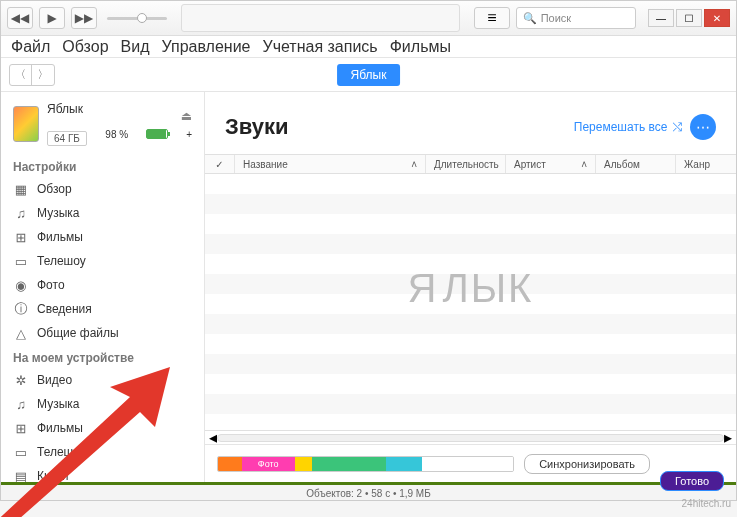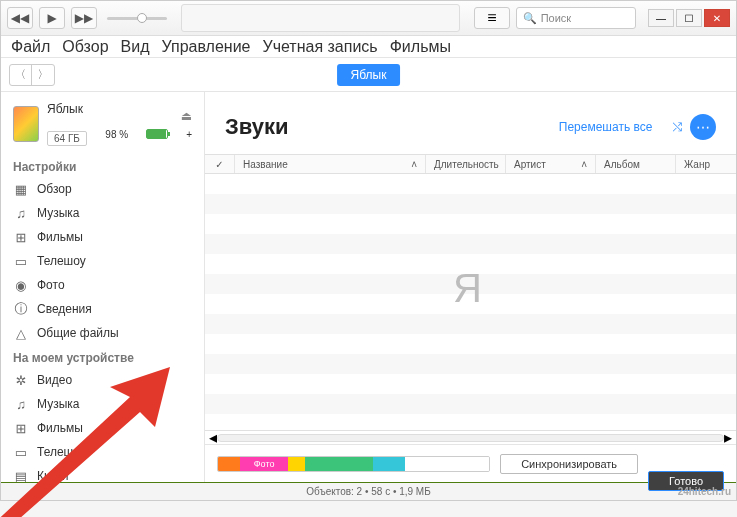--- a/index.html
+++ b/index.html
@@ -35,43 +35,43 @@
 .batt { display: flex; align-items: center; gap: 18px; font-size: 10px; color: #333; }
 .batt-icon { width: 22px; height: 10px; border: 1px solid #4caf50; border-radius: 2px; position: relative; }
 .batt-icon::after { content: ''; position: absolute; right: -3px; top: 2px; width: 2px; height: 4px; background: #4caf50; }
 .batt-fill { width: 96%; height: 100%; background: #4caf50; }
 .shead { padding: 6px 12px 3px; font-size: 12px; color: #777; font-weight: bold; }
 .sitem { display: flex; align-items: center; gap: 8px; padding: 4px 12px; color: #333; cursor: default; }
 .sitem .ic { width: 16px; height: 16px; display: flex; align-items: center; justify-content: center; color: #666; font-size: 13px; }
 .main { flex: 1; display: flex; flex-direction: column; position: relative; }
 .mhead { padding: 22px 20px 14px; display: flex; align-items: flex-start; justify-content: space-between; }
 .mtitle { font-size: 22px; font-weight: bold; color: #222; }
-.shuffle { color: #2d8cff; font-size: 12px; display: flex; align-items: center; gap: 20px; }
+.shuffle { color: #2d8cff; font-size: 12px; display: flex; align-items: center; gap: 5px; }
 .more { width: 26px; height: 26px; background: #2d8cff; border-radius: 50%; color: #fff; display: flex; align-items: center; justify-content: center; font-size: 14px; margin-left: 8px; }
 .cols { display: flex; border-top: 1px solid #e0e0e0; border-bottom: 1px solid #e0e0e0; height: 20px; align-items: center; font-size: 10px; color: #555; background: #fafafa; }
 .col { padding: 0 8px; border-right: 1px solid #e5e5e5; height: 100%; display: flex; align-items: center; gap: 4px; }
 .listarea { flex: 1; position: relative; background: repeating-linear-gradient(#fff 0 20px, #f7f7f7 20px 40px); }
 .wm { position: absolute; top: 50%; left: 50%; transform: translate(-50%,-80%); font-size: 40px; color: #bdbdbd; font-weight: 300; letter-spacing: 2px; display: flex; align-items: center; }
 .wm-apple { font-size: 36px; margin: 0 2px; }
 .hsb { height: 14px; border-top: 1px solid #e0e0e0; display: flex; align-items: center; padding: 0 4px; }
 .hsb-track { flex: 1; height: 8px; background: #f0f0f0; border: 1px solid #ddd; border-radius: 4px; }
 .sync { height: 38px; border-top: 1px solid #e5e5e5; display: flex; align-items: center; padding: 0 12px; gap: 10px; }
 .capbar { flex: 1; height: 16px; display: flex; border: 1px solid #ccc; border-radius: 2px; overflow: hidden; font-size: 9px; color: #fff; }
 .seg { height: 100%; display: flex; align-items: center; justify-content: center; }
 .seg1 { width: 8%; background: #ff7b1c; }
 .seg2 { width: 18%; background: #ff3db0; }
 .seg3 { width: 6%; background: #ffd400; }
 .seg4 { width: 25%; background: #3bc47a; }
 .seg5 { width: 12%; background: #36c6d9; }
 .seg6 { flex: 1; background: #fff; }
-.btn { padding: 3px 20px; border: 1px solid #bbb; border-radius: 2px; background: #fff; font-size: 11px; color: #333; }
-.btn.primary { background: #404040; color: #fff; border-color: #2d8cff; margin-top: 35px; }
-.status { height: 18px; background: #f4f4f4; border-top: 1px solid #4d7c0f; text-align: center; font-size: 10px; color: #666; line-height: 18px; }
+.btn { padding: 3px 14px; border: 1px solid #bbb; border-radius: 8px; background: #fff; font-size: 11px; color: #333; }
+.btn.primary { background: #4c1d95; color: #fff; border-color: #2d8cff; margin-top: 35px; }
+.status { height: 18px; background: #f4f4f4; border-top: 3px solid #4d7c0f; text-align: center; font-size: 10px; color: #666; line-height: 18px; }
 .arrow-poly { position: absolute; left: -10px; bottom: -10px; }
-.credit { position: absolute; right: 6px; bottom: 20px; font-size: 10px; color: #aaa; font-weight: bold; }
+.credit { position: absolute; right: 6px; bottom: 8px; font-size: 10px; color: #aaa; }
 </style>
 </head>
 <body>
 
 <div class="window">
   <div class="titlebar">
     <div class="pbtn">◀◀</div>
     <div class="pbtn">▶</div>
     <div class="pbtn">▶▶</div>
     <div class="volslider">
@@ -214,20 +214,21 @@
             <span>Артист</span>
             <span style="margin-left:auto">˄</span>
           </div>
         <div class="col" style="width:80px">Альбом</div>
         <div class="col" style="width:60px;border-right:none">Жанр</div>
       </div>
       <div class="listarea">
         <div class="wm">
           <span>Я</span>
             <span class="wm-apple"></span>
+            <span>ЛЫК</span>
         </div>
       </div>
       <div class="hsb">
         <span>◂</span>
         <div class="hsb-track"></div>
         <span>▸</span>
       </div>
       <div class="sync">
         <div class="capbar">
           <div class="seg seg1"></div>

